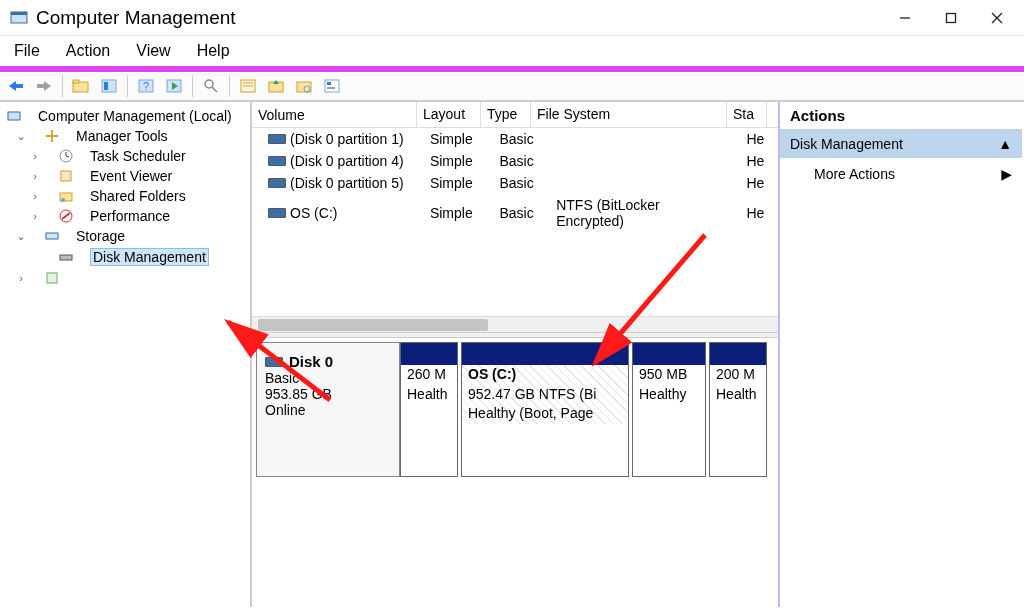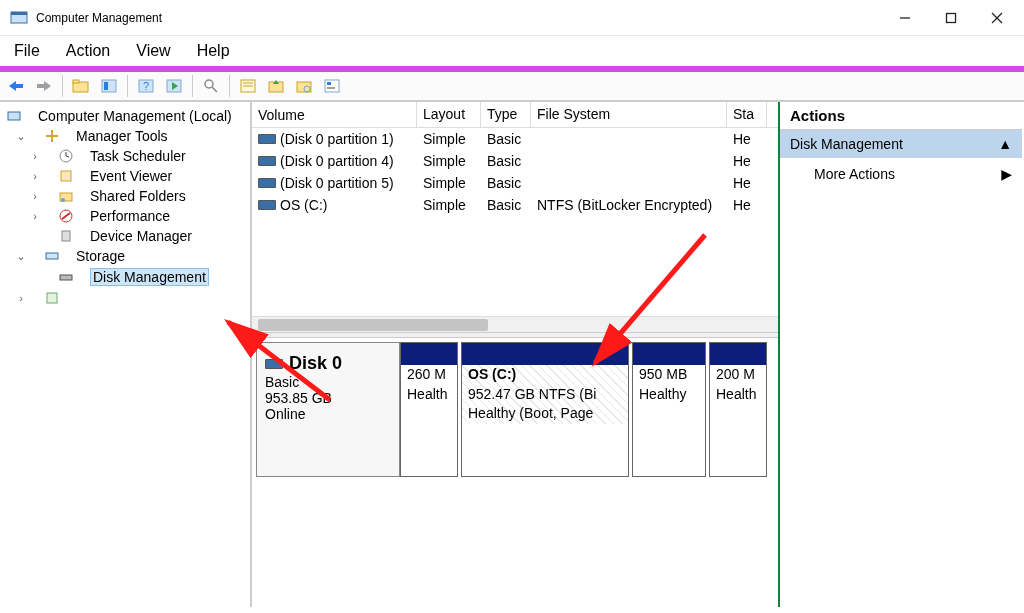--- a/index.html
+++ b/index.html
@@ -14,21 +14,21 @@
   }
   
   .title-bar {
     display: flex;
     align-items: center;
     height: 36px;
     padding: 0 4px;
     border-bottom: 1px solid #eaeaea;
   }
   .title-bar .app-icon { width: 18px; height: 18px; margin: 0 6px; display: inline-flex; align-items:center; justify-content:center; }
-  .title-bar .title { font-size: 12px; margin-left: 2px; }
+  .title-bar .title { font-size: 19px; margin-left: 2px; }
   .win-controls { margin-left: auto; display: flex; }
   .win-controls .btn {
     width: 46px; height: 32px;
     display: flex; align-items: center; justify-content: center;
     font-size: 16px;
     cursor: default;
   }
   
   .menu-bar {
     display: flex;
@@ -78,38 +78,38 @@
     background: #cce4f7;
   }
   .tree .lvl1 { padding-left: 14px; }
   .tree .lvl2 { padding-left: 28px; }
 
   
   .center {
     width: 528px;
     display: flex;
     flex-direction: column;
-    border-right: 2px solid #15803d;
+    border-right: 2px solid #c4b5fd;
   }
   .vol-header, .vol-row {
     display: flex;
     align-items: center;
     font-size: 14px;
   }
   .vol-header {
     border-bottom: 1px solid #ddd;
     background: #fff;
   }
   .vol-header .col {
     padding: 4px 6px;
     border-right: 1px solid #ddd;
     height: 25px;
   }
   .vol-row { padding: 1px 0; }
-  .vol-row .col { padding: 2px 6px; }
+  .vol-row .col { padding: 2px 6px; margin-left: 10px; }
   .c-vol { width: 165px; display:flex; align-items:center; gap:4px;}
   .c-layout { width: 64px; }
   .c-type { width: 50px; }
   .c-fs { width: 196px; }
   .c-status { width: 40px; text-align:left; overflow:hidden; }
   .disk-icon-sm { width:18px; height:10px; background:#3a6fa6; border:1px solid #555; border-radius:1px; display:inline-block; }
   .vol-list-area {
     height: 230px;
     display:flex; flex-direction:column;
   }
@@ -131,21 +131,21 @@
     display:flex; height:135px; margin:4px 4px 0 4px;
     border: none;
   }
   .disk-info {
     width: 144px;
     border:1px solid #888;
     background:#f7f7f7;
     padding: 10px 8px 8px 8px;
     font-size: 14px;
   }
-  .disk-info b { font-size:18px; }
+  .disk-info b { font-size:15px; }
   .partitions { flex:1; display:flex; gap:3px; }
   .part {
     border:1px solid #666;
     display:flex; flex-direction:column;
     background:#fff;
     overflow:hidden;
   }
   .part .bar { height:22px; background:#0b1f7a; }
   .part .body { padding:0 6px; font-size:14px; line-height:1.4; }
   .part.hatched .body {
@@ -370,31 +370,20 @@
         <span class="expander">›</span>
         <span class="icon">
               <svg width="14" height="14">
                 <circle cx="7" cy="7" r="6" fill="#fff" stroke="#c33"></circle>
                 <line x1="3" y1="10" x2="11" y2="4" stroke="#c33" stroke-width="2"></line>
               </svg>
             </span>
         <span class="label">Performance</span>
           </div>
         </li>
-      <li class="lvl2">
-          <div class="row">
-        <span class="expander" style="visibility:hidden">›</span>
-        <span class="icon">
-              <svg width="14" height="14">
-                <rect x="3" y="2" width="8" height="10" fill="#dedede" stroke="#888"></rect>
-              </svg>
-            </span>
-        <span class="label">Device Manager</span>
-          </div>
-        </li>
       <li class="lvl1">
           <div class="row">
         <span class="expander">⌄</span>
         <span class="icon">
               <svg width="14" height="14">
                 <rect x="1" y="4" width="12" height="6" fill="#cfe4f8" stroke="#3a6fa6"></rect>
               </svg>
             </span>
         <span class="label">Storage</span>
           </div>

